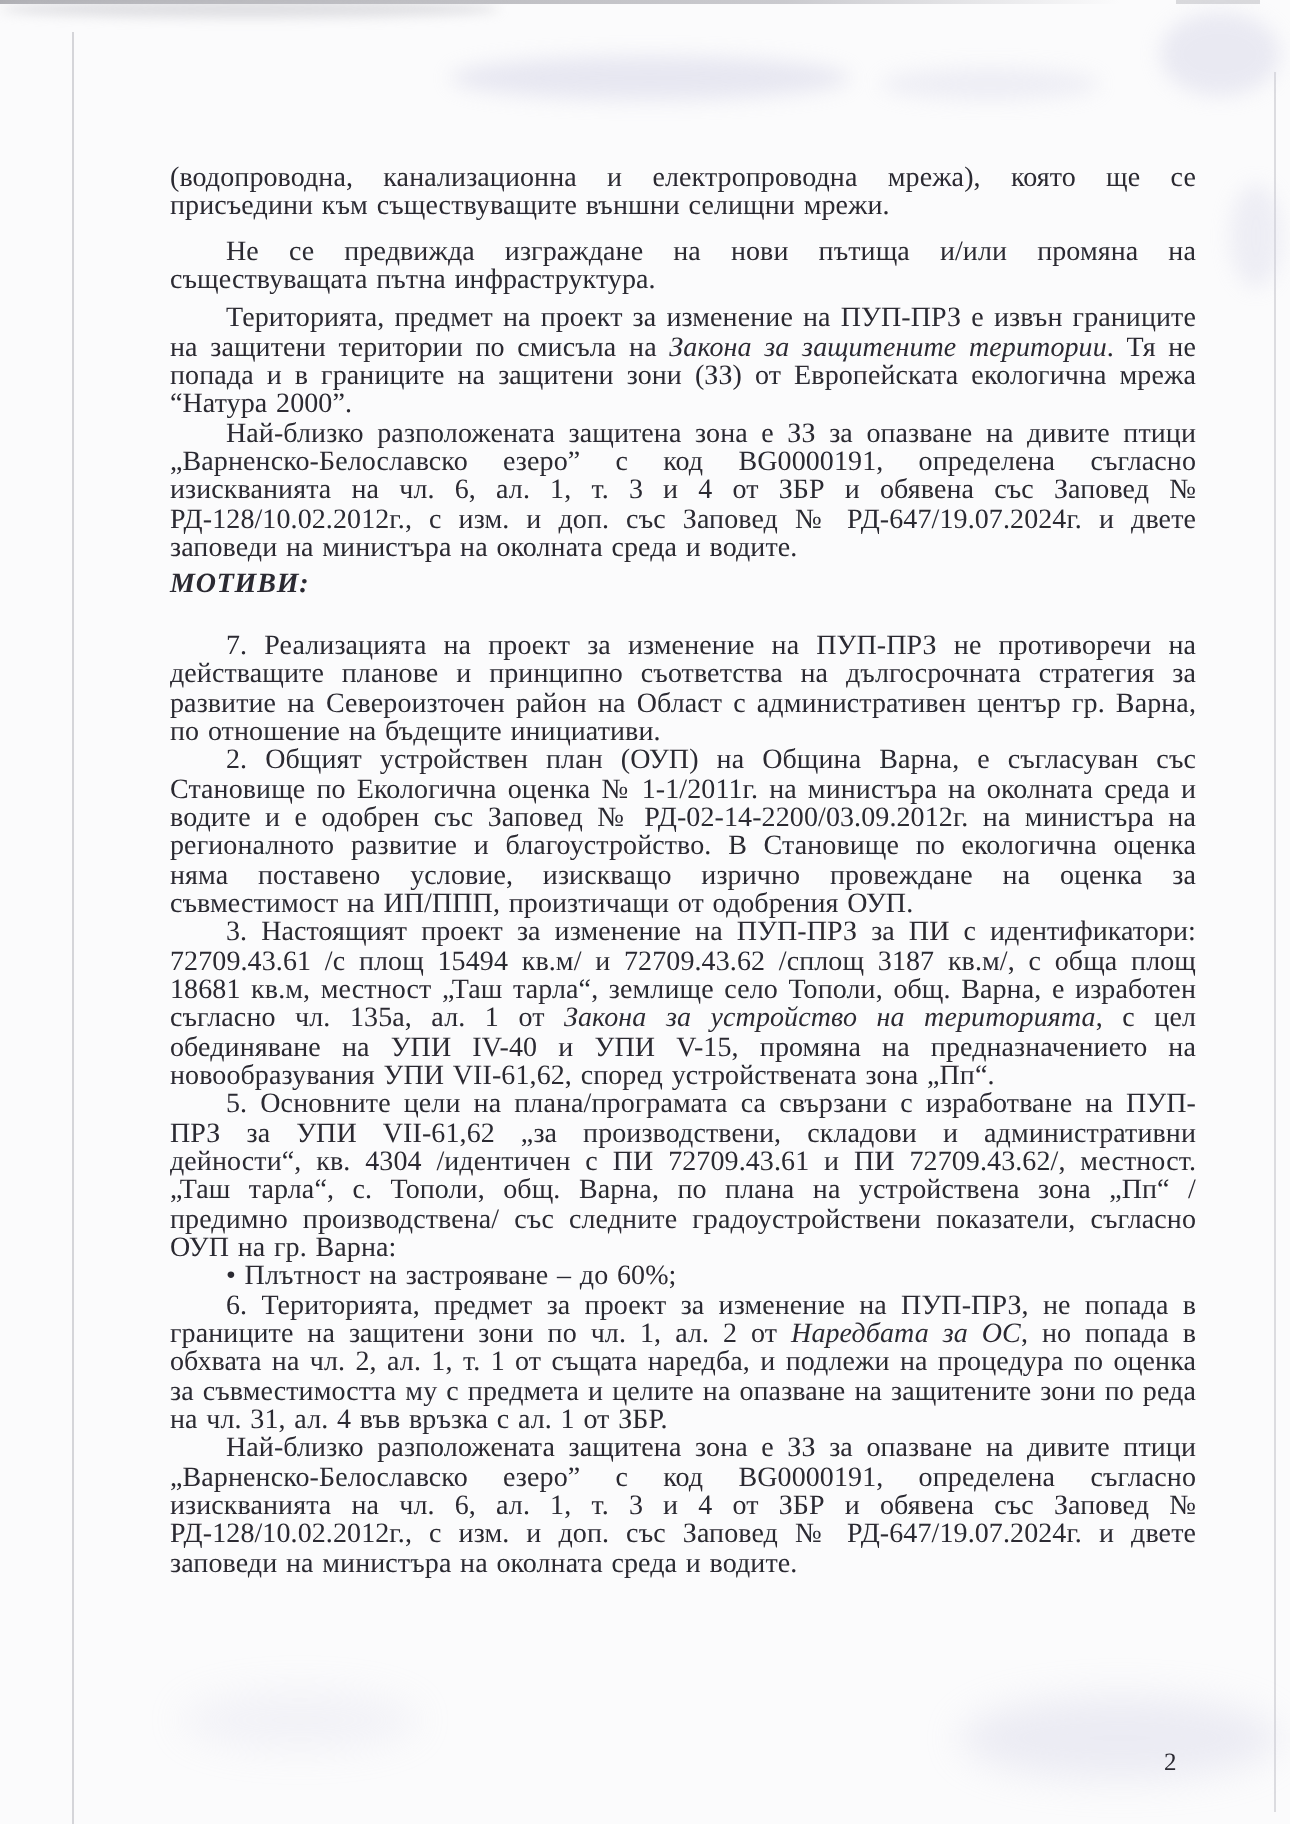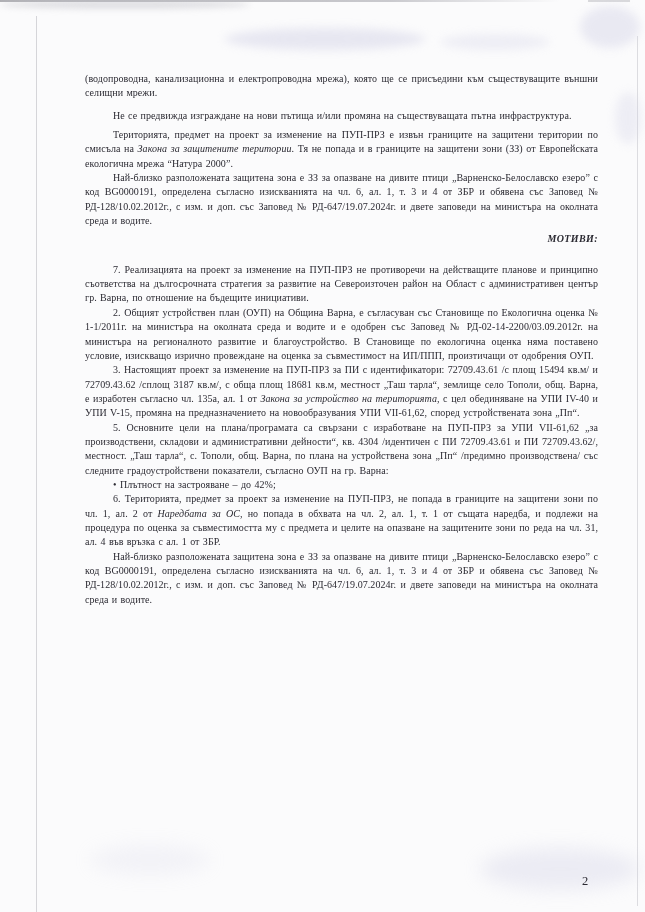--- a/index.html
+++ b/index.html
@@ -43,30 +43,30 @@
   .bleed.b1{left:225px;top:28px;width:200px;height:22px;opacity:.45;}
   .bleed.b2{left:440px;top:34px;width:110px;height:16px;opacity:.3;}
   .bleed.b3{left:580px;top:6px;width:60px;height:42px;opacity:.4;}
   .bleed.b4{left:615px;top:92px;width:26px;height:52px;opacity:.3;}
   .bleed.b5{left:0px;top:0px;width:250px;height:9px;background:#c4c4ca;filter:blur(3px);opacity:.5;}
   .bleed.b6{left:480px;top:848px;width:160px;height:42px;filter:blur(9px);opacity:.35;}
   .bleed.b7{left:90px;top:845px;width:120px;height:30px;filter:blur(9px);opacity:.2;}
 
   
   .doc-body{
-    position:absolute;left:85px;top:72px;width:513px;
-    font-size:10px;line-height:14.35px;
+    position:absolute;left:85px;top:83px;width:513px;
+    font-size:14px;line-height:14.35px;
     letter-spacing:.05px;word-spacing:.8px;
   }
   .para{margin:0;text-align:justify;}
   .para.indent{text-indent:28px;}
   .para.gap-sm{margin-top:8px;}
   .para.gap-lg{margin-top:5px;}
   .para.heading{
-    text-align:right;text-indent:0;
+    text-align:left;text-indent:0;
     font-style:italic;font-weight:600;
     letter-spacing:.4px;
     margin:4px 0 16px 0;
   }
   .para i{font-style:italic;}
   .page-number{
     position:absolute;left:582px;top:874px;
     font-size:12.5px;line-height:14px;
   }
 </style>
@@ -90,19 +90,19 @@
   <div class="doc-body" id="doc-body">
       <p class="para body"><span>(водопроводна, канализационна и електропроводна мрежа), която ще се присъедини към съществуващите външни селищни мрежи.</span></p>
       <p class="para body indent gap-sm"><span>Не се предвижда изграждане на нови пътища и/или промяна на съществуващата пътна инфраструктура.</span></p>
       <p class="para body indent gap-lg"><span>Територията, предмет на проект за изменение на ПУП-ПРЗ е извън границите на защитени територии по смисъла на </span><i>Закона за защитените територии</i><span>. Тя не попада и в границите на защитени зони (ЗЗ) от Европейската екологична мрежа “Натура 2000”.</span></p>
       <p class="para body indent"><span>Най-близко разположената защитена зона е ЗЗ за опазване на дивите птици „Варненско-Белославско езеро” с код BG0000191, определена съгласно изискванията на чл. 6, ал. 1, т. 3 и 4 от ЗБР и обявена със Заповед № РД-128/10.02.2012г., с изм. и доп. със Заповед № РД-647/19.07.2024г. и двете заповеди на министъра на околната среда и водите.</span></p>
       <p class="para heading"><i>МОТИВИ:</i></p>
       <p class="para body indent"><span>7. Реализацията на проект за изменение на ПУП-ПРЗ не противоречи на действащите планове и принципно съответства на дългосрочната стратегия за развитие на Североизточен район на Област с административен център гр. Варна, по отношение на бъдещите инициативи.</span></p>
       <p class="para body indent"><span>2. Общият устройствен план (ОУП) на Община Варна, е съгласуван със Становище по Екологична оценка № 1-1/2011г. на министъра на околната среда и водите и е одобрен със Заповед № РД-02-14-2200/03.09.2012г. на министъра на регионалното развитие и благоустройство. В Становище по екологична оценка няма поставено условие, изискващо изрично провеждане на оценка за съвместимост на ИП/ППП, произтичащи от одобрения ОУП.</span></p>
       <p class="para body indent"><span>3. Настоящият проект за изменение на ПУП-ПРЗ за ПИ с идентификатори: 72709.43.61 /с площ 15494 кв.м/ и 72709.43.62 /сплощ 3187 кв.м/, с обща площ 18681 кв.м, местност „Таш тарла“, землище село Тополи, общ. Варна, е изработен съгласно чл. 135а, ал. 1 от </span><i>Закона за устройство на територията</i><span>, с цел обединяване на УПИ IV-40 и УПИ V-15, промяна на предназначението на новообразувания УПИ VII-61,62, според устройствената зона „Пп“.</span></p>
       <p class="para body indent"><span>5. Основните цели на плана/програмата са свързани с изработване на ПУП-ПРЗ за УПИ VII-61,62 „за производствени, складови и административни дейности“, кв. 4304 /идентичен с ПИ 72709.43.61 и ПИ 72709.43.62/, местност. „Таш тарла“, с. Тополи, общ. Варна, по плана на устройствена зона „Пп“ /предимно производствена/ със следните градоустройствени показатели, съгласно ОУП на гр. Варна:</span></p>
-      <p class="para bullet indent"><span>• Плътност на застрояване – до 42%;</span></p>
+      <p class="para bullet indent"><span>• Плътност на застрояване – до 60%;</span></p>
       <p class="para body indent"><span>6. Територията, предмет за проект за изменение на ПУП-ПРЗ, не попада в границите на защитени зони по чл. 1, ал. 2 от </span><i>Наредбата за ОС</i><span>, но попада в обхвата на чл. 2, ал. 1, т. 1 от същата наредба, и подлежи на процедура по оценка за съвместимостта му с предмета и целите на опазване на защитените зони по реда на чл. 31, ал. 4 във връзка с ал. 1 от ЗБР.</span></p>
       <p class="para body indent"><span>Най-близко разположената защитена зона е ЗЗ за опазване на дивите птици „Варненско-Белославско езеро” с код BG0000191, определена съгласно изискванията на чл. 6, ал. 1, т. 3 и 4 от ЗБР и обявена със Заповед № РД-128/10.02.2012г., с изм. и доп. със Заповед № РД-647/19.07.2024г. и двете заповеди на министъра на околната среда и водите.</span></p>
     </div>
 
   <div class="page-number">2</div>
 </div>
 
 </body></html>

